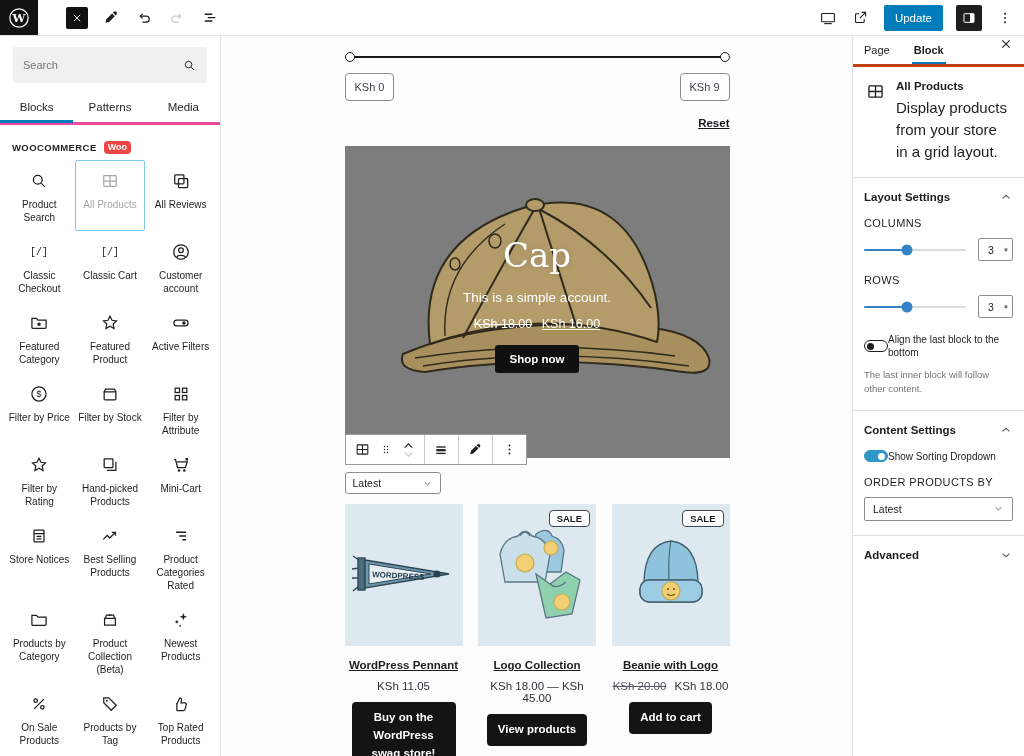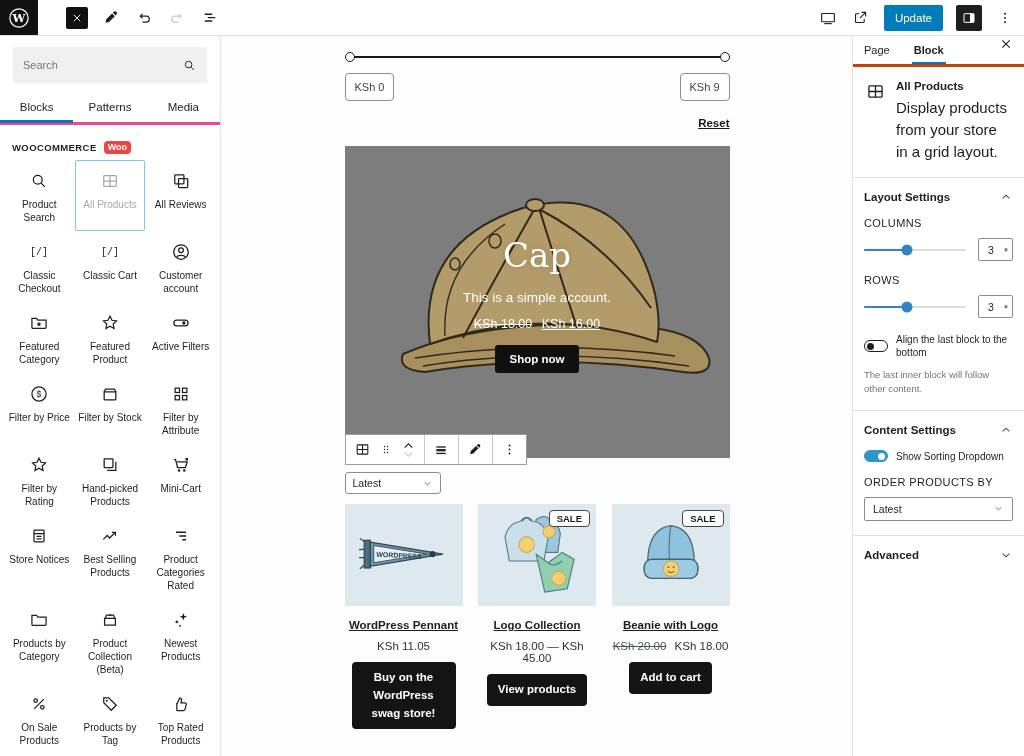--- a/index.html
+++ b/index.html
@@ -57,21 +57,21 @@
   .tg{display:flex;align-items:center;gap:7px;padding:0 8px;border-right:1px solid #c9c9c9}
   .tg:last-child{border-right:none}
   .tg .ic{width:17px;height:17px;color:#1e1e1e;display:flex;align-items:center;justify-content:center;cursor:pointer}
   .movers{display:flex;flex-direction:column;justify-content:center}
   .movers .ic{width:14px;height:9px}
   .movers .down{color:#c9c9c9}
   .sort-select{margin-top:14px;width:96px;height:22px;border:1px solid #8d8d8d;border-radius:3px;background:#fff;display:flex;align-items:center;justify-content:space-between;padding:0 7px;font-size:10.5px;cursor:pointer}
   .sort-select .chev{color:#555}
   .products{margin-top:10px;display:grid;grid-template-columns:repeat(3,118px);column-gap:15.5px}
   .pcol{display:flex;flex-direction:column;align-items:center}
-  .pcard{position:relative;width:118px;height:102px;background:#dde9ee;cursor:pointer}
+  .pcard{position:relative;width:118px;height:142px;background:#dde9ee;cursor:pointer}
   .pcard svg{width:100%;height:100%}
   .sale-badge{position:absolute;top:6px;right:6px;background:#fff;border:1.5px solid #43454b;border-radius:4px;padding:2px 7px;font-size:9.5px;font-weight:700;color:#16191c}
   .ptitle{margin-top:13px;font-size:11.5px;font-weight:700;text-decoration:underline;text-align:left;cursor:pointer}
   .pprice{margin-top:9px;font-size:11.5px;color:#2f3237;text-align:center}
   .pprice del{color:#50575e;margin-right:5px}
   .pbtn{margin-top:10px;background:#141414;color:#fff;border:none;border-radius:4px;font-size:11.5px;font-weight:600;line-height:1.55;padding:7px 11px;max-width:104px;text-align:center;cursor:pointer;font-family:inherit}
   
   .rsb{position:absolute;top:36px;right:0;width:172px;bottom:0;background:#fff;border-left:1px solid #e0e0e0;overflow:hidden}
   .rsb-tabs{display:flex;align-items:flex-start;height:31px;border-bottom:3px solid #c2410c;padding-left:11px;gap:24px}
   .rsb-tab{font-size:11px;position:relative;height:100%;display:flex;align-items:center;cursor:pointer}
@@ -87,21 +87,21 @@
   .panel-title{font-size:11.5px;font-weight:600}
   .panel-chev{width:14px;height:14px;color:#50575e}
   .lbl-xs{font-size:11px;font-weight:400;letter-spacing:.4px;color:#1e1e1e;margin:13px 0 9px;text-transform:uppercase}
   .slider-row{display:flex;align-items:center;gap:12px}
   .range{flex:1;height:2.5px;background:#dcdcde;border-radius:2px;position:relative;cursor:pointer}
   .range .fill{position:absolute;left:0;top:0;bottom:0;width:42%;background:#3582c4;border-radius:2px}
   .range .thumb{position:absolute;left:42%;top:50%;transform:translate(-50%,-50%);width:11px;height:11px;border-radius:50%;background:#3582c4}
   .num-input{width:35px;height:23px;border:1px solid #8d8d8d;border-radius:2px;display:flex;align-items:center;background:#fff}
   .num-input .val{flex:1;text-align:center;font-size:10.5px}
   .num-input .spin{display:flex;flex-direction:column;line-height:0;padding-right:3px;color:#787c82;font-size:6px;gap:1px}
-  .toggle-row{display:flex;align-items:center;gap:8px;margin-top:15px}
+  .toggle-row{display:flex;align-items:center;margin-top:15px}
   .toggle{width:24px;height:12px;border-radius:7px;border:1px solid #1e1e1e;background:#fff;position:relative;flex-shrink:0;cursor:pointer}
   .toggle .knob{position:absolute;left:2px;top:1.5px;width:7px;height:7px;border-radius:50%;background:#1e1e1e}
   .toggle.on{background:#2f96c6;border-color:#2f96c6}
   .toggle.on .knob{left:auto;right:2px;background:#fff}
   .toggle-label{font-size:10px;line-height:1.3}
   .help-text{font-size:9.5px;color:#757575;line-height:1.45;margin-top:9px}
   .select{margin-top:2px;height:24px;border:1px solid #8d8d8d;border-radius:2px;background:#fff;display:flex;align-items:center;justify-content:space-between;padding:0 8px;font-size:10.5px;cursor:pointer}
   .select .chev{color:#50575e}
 </style>
 </head>

